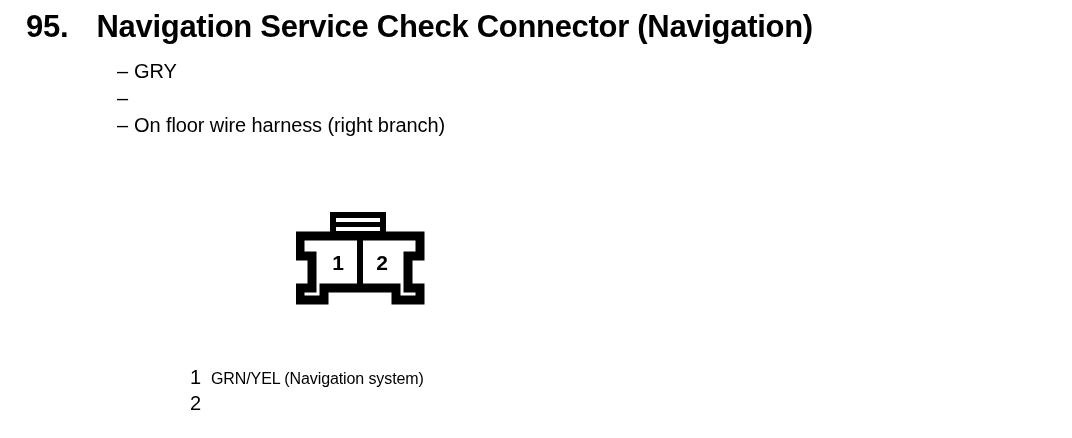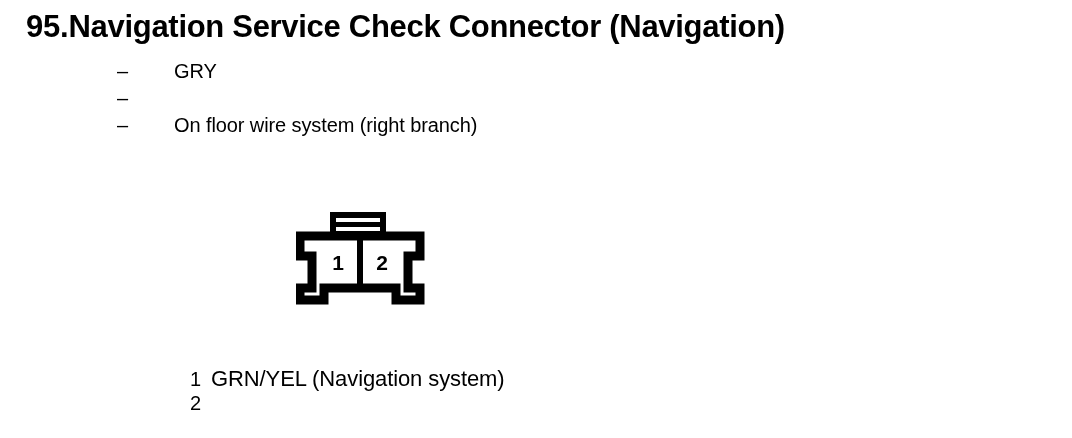--- a/index.html
+++ b/index.html
@@ -30,20 +30,21 @@
     white-space: nowrap;
   }
   .heading-number {
     font-size: 31px;
     font-weight: bold;
     letter-spacing: -0.2px;
   }
   .heading-title {
     font-size: 31px;
     font-weight: bold;
+    margin-left: 28px;
     letter-spacing: -0.3px;
   }
 
   
   .bullets {
     position: absolute;
     left: 117px;
     top: 60px;
   }
   .bullet-row {
@@ -53,21 +54,20 @@
     height: 27px;
   }
   .bullet-dash {
     font-size: 20px;
     width: 17px;
     flex: none;
   }
   .bullet-text {
     font-size: 20px;
     letter-spacing: -0.1px;
-    margin-left: 40px;
   }
 
   
   .connector {
     position: absolute;
     left: 296px;
     top: 208px;
   }
 
   
@@ -81,21 +81,21 @@
     align-items: baseline;
     white-space: nowrap;
     height: 26px;
   }
   .legend-pin {
     font-size: 20px;
     width: 21px;
     flex: none;
   }
   .legend-desc {
-    font-size: 22px;
+    font-size: 16px;
     letter-spacing: -0.1px;
   }
 </style>
 </head>
 <body>
 
 <div id="page">
 
   <div class="heading">
     <span class="heading-number">95.</span>
@@ -105,21 +105,21 @@
   <div class="bullets">
     <div class="bullet-row">
       <span class="bullet-dash">–</span>
       <span class="bullet-text">GRY</span>
     </div>
     <div class="bullet-row">
       <span class="bullet-dash">–</span>
     </div>
     <div class="bullet-row">
       <span class="bullet-dash">–</span>
-      <span class="bullet-text">On floor wire system (right branch)</span>
+      <span class="bullet-text">On floor wire harness (right branch)</span>
     </div>
   </div>
 
   <div class="connector">
     <svg width="140" height="100" viewBox="0 0 140 100">
 
       <rect x="34" y="4" width="56" height="26" fill="#000000"></rect>
       <rect x="40" y="10" width="44" height="4" fill="#ffffff"></rect>
       <rect x="40" y="19" width="44" height="4" fill="#ffffff"></rect>
 

